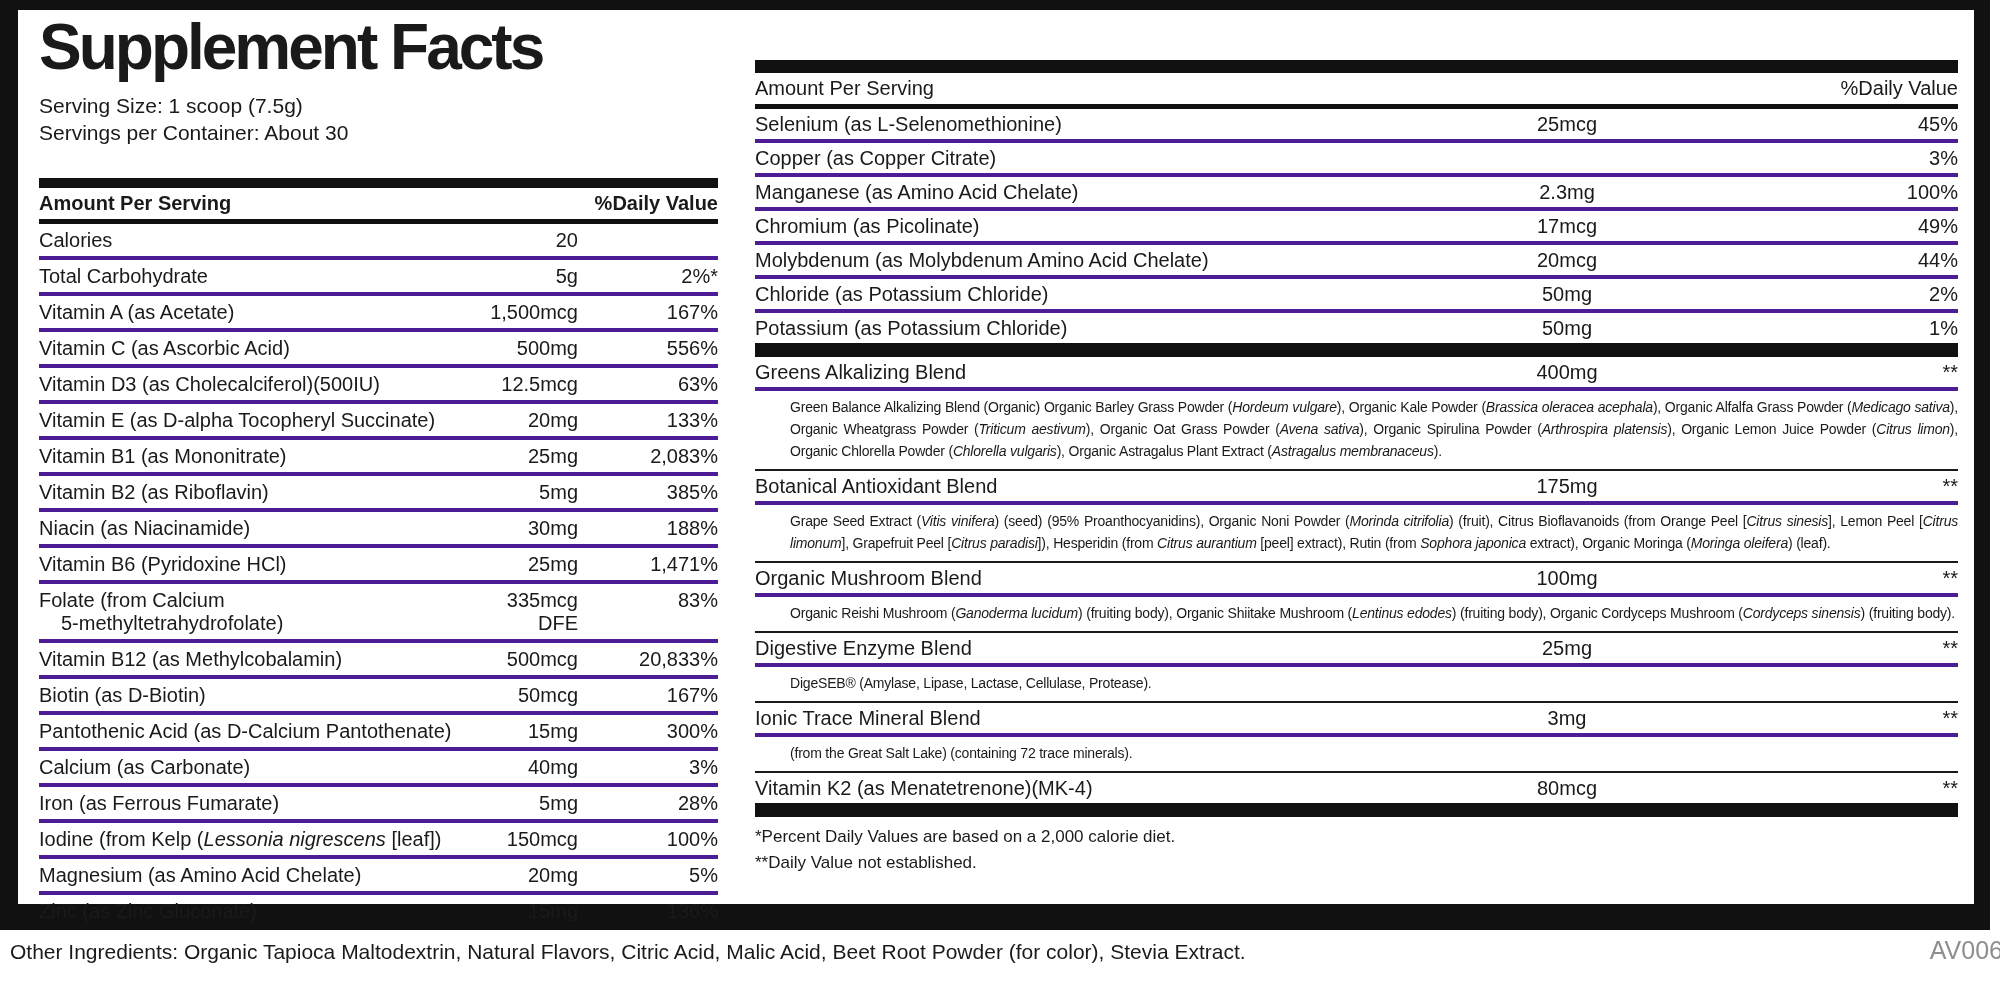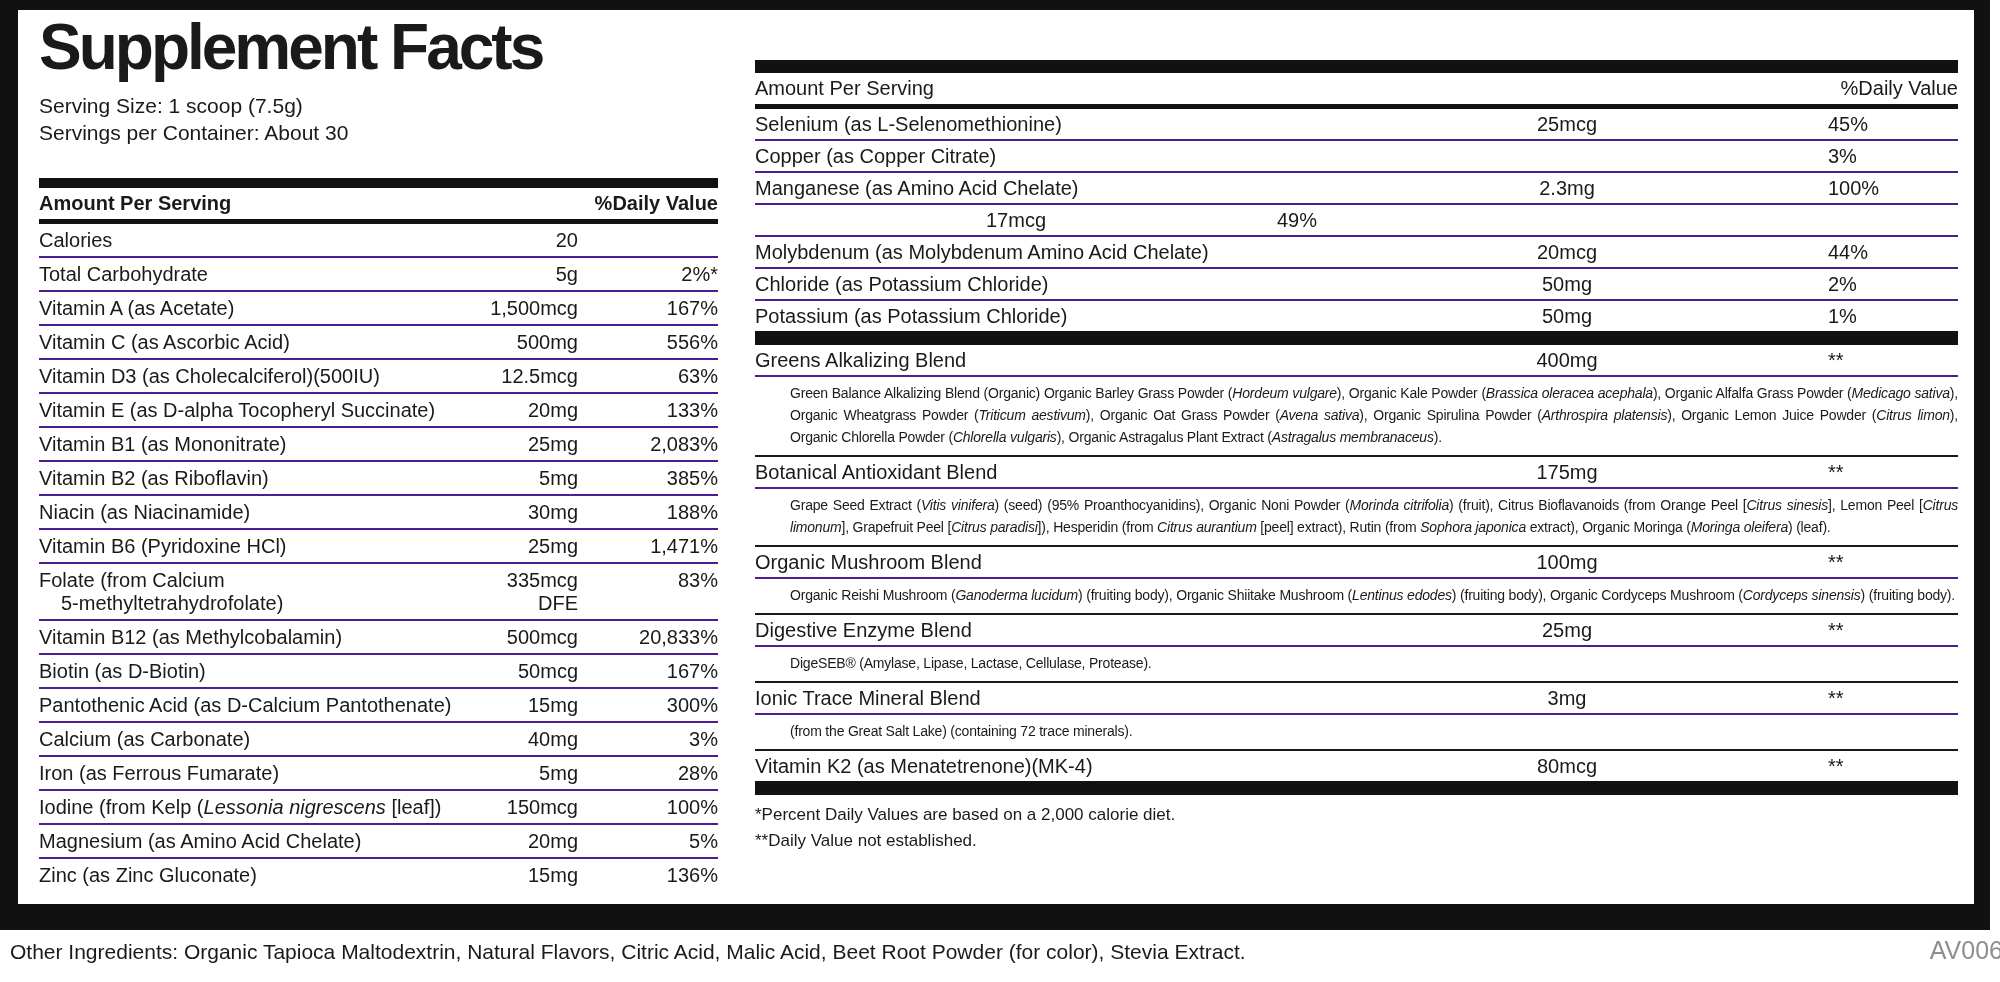--- a/index.html
+++ b/index.html
@@ -26,31 +26,31 @@
   .bar-h10{height:10px;}
   .bar-h13{height:13px;}
   .bar-h14{height:14px;}
   .lt-bar{margin-top:32px;}
 
   .thead{display:flex;align-items:flex-start;font-size:20px;line-height:23px;
          padding:4px 0;border-bottom:5px solid #111;}
   .thead.bold{font-weight:bold;}
   .thead .dv-h{margin-left:auto;}
 
-  .row{display:flex;align-items:baseline;border-bottom:2px solid #4c1d95;
+  .row{display:flex;align-items:baseline;border-bottom:4px solid #4c1d95;
        font-size:20px;line-height:23px;}
   .row .nm{flex:1;}
   .lt{padding:5px 0 4px;gap:13px;}
   .lt .amt{width:112px;text-align:right;}
   .lt .dv{width:127px;text-align:right;}
   #left-rows .row:last-child{border-bottom:none;}
 
   .rt{padding:4px 0 3px;}
   .rt .amt{width:522px;text-align:center;}
-  .rt .dv{width:130px;}
+  .rt .dv{width:130px;text-align:right;}
   #right-minerals .row:last-child{border-bottom:none;}
   .row.noline{border-bottom:none;}
 
   .desc{border-bottom:2px solid #1a1a1a;padding:5px 0 7px 35px;
         font-size:14px;line-height:22px;letter-spacing:-0.2px;text-align:justify;}
   .desc .ital{font-style:italic;}
 
   .footnotes{margin-top:7px;font-size:17px;line-height:26px;}
 
   .footer-strip{position:absolute;left:10px;top:936px;width:1993px;
@@ -191,20 +191,21 @@
       <div class="row rt">
         <div class="nm">Copper (as Copper Citrate)</div>
         <div class="dv">3%</div>
       </div>
       <div class="row rt">
         <div class="nm">Manganese (as Amino Acid Chelate)</div>
         <div class="amt">2.3mg</div>
         <div class="dv">100%</div>
       </div>
       <div class="row rt">
+        <div class="nm">Chromium (as Picolinate)</div>
         <div class="amt">17mcg</div>
         <div class="dv">49%</div>
       </div>
       <div class="row rt">
         <div class="nm">Molybdenum (as Molybdenum Amino Acid Chelate)</div>
         <div class="amt">20mcg</div>
         <div class="dv">44%</div>
       </div>
       <div class="row rt">
         <div class="nm">Chloride (as Potassium Chloride)</div>

